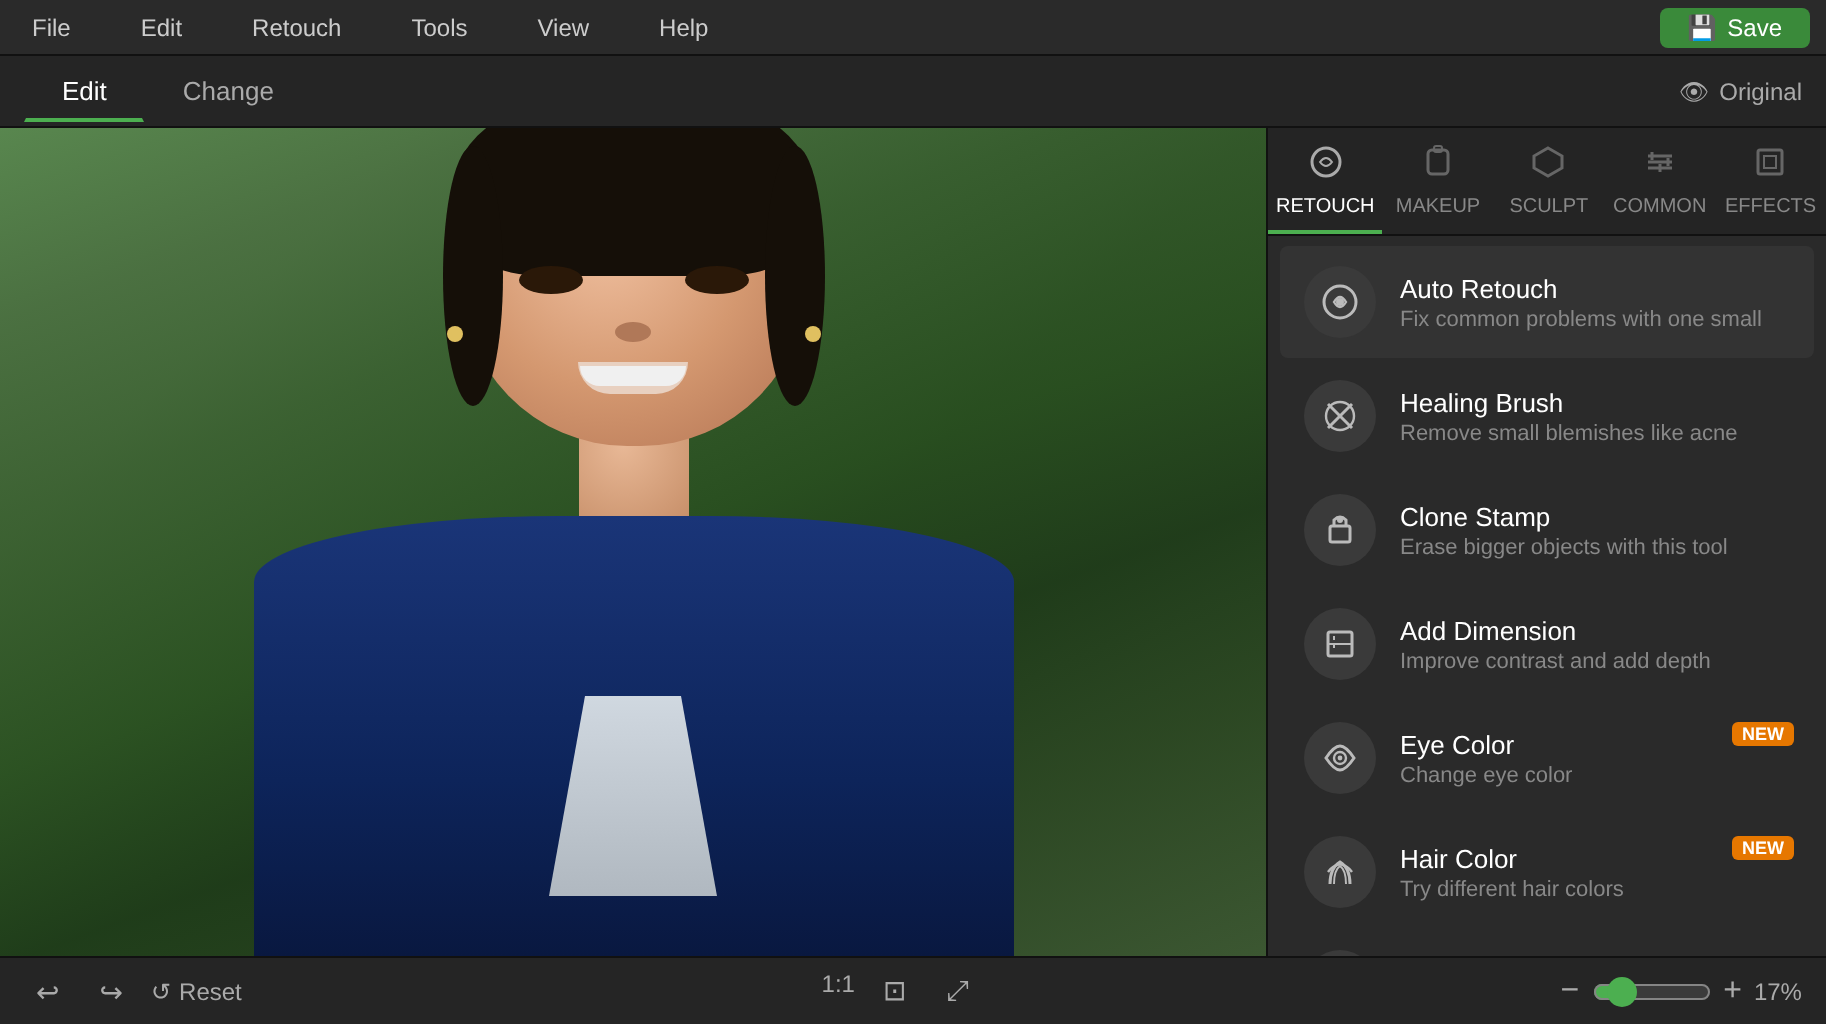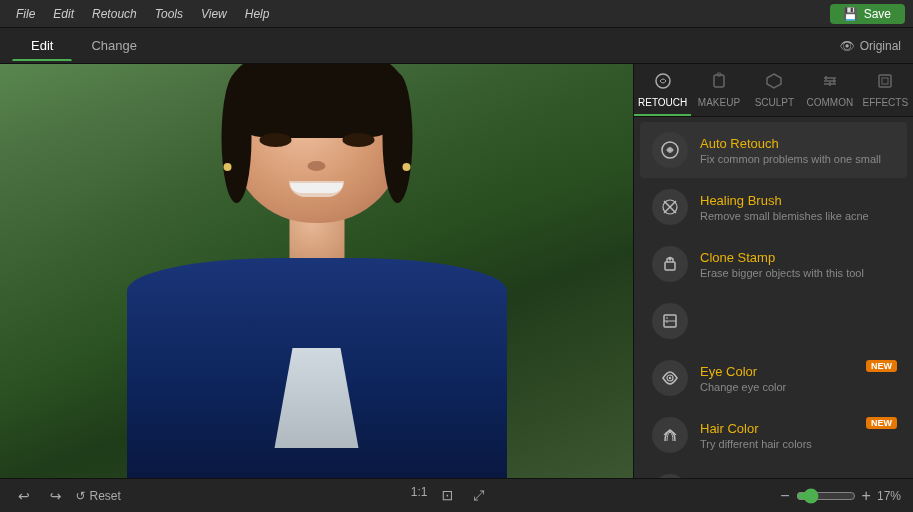--- a/index.html
+++ b/index.html
@@ -18,22 +18,21 @@
       height: 28px;
       background: #2a2a2a;
       display: flex;
       align-items: center;
       padding: 0 8px;
       justify-content: space-between;
       border-bottom: 1px solid #111;
     }
     .menu-items {
       display: flex;
-      gap: 2px;
-      font-style: italic;
+      gap: 19px;
     }
     .menu-item {
       color: #ccc;
       font-size: 12px;
       padding: 2px 8px;
       cursor: pointer;
       border-radius: 3px;
     }
 
     .save-btn {
@@ -221,21 +220,21 @@
       border-radius: 50%;
       display: flex;
       align-items: center;
       justify-content: center;
       color: #bbb;
       font-size: 16px;
       flex-shrink: 0;
     }
     .tool-info { flex: 1; }
     .tool-name {
-      color: #eab308;
+      color: #ffffff;
       font-size: 13px;
       font-weight: 500;
       margin-bottom: 2px;
     }
     .tool-desc {
       color: #888;
       font-size: 11px;
     }
     .badge-new {
       position: absolute;
@@ -419,20 +418,24 @@
         </div>
 
         <div class="tool-item">
           <div class="tool-icon">
             <svg width="20" height="20" viewBox="0 0 20 20" fill="none">
                 <rect x="4" y="4" width="12" height="12" rx="1" stroke="#bbb" stroke-width="1.5" fill="none"></rect>
                 <line x1="4" y1="10" x2="16" y2="10" stroke="#bbb" stroke-width="1"></line>
                 <path d="M7 6 L7 14" stroke="#bbb" stroke-width="1" stroke-dasharray="2 2"></path>
               </svg>
           </div>
+          <div class="tool-info">
+            <div class="tool-name">Add Dimension</div>
+            <div class="tool-desc">Improve contrast and add depth</div>
+          </div>
         </div>
 
         <div class="tool-item">
           <div class="tool-icon">
             <svg width="20" height="20" viewBox="0 0 20 20" fill="none">
                 <path d="M3 10 Q7 4 10 4 Q13 4 17 10 Q13 16 10 16 Q7 16 3 10Z" stroke="#bbb" stroke-width="1.5" fill="none"></path>
                 <circle cx="10" cy="10" r="3" stroke="#bbb" stroke-width="1.2" fill="none"></circle>
                 <circle cx="10" cy="10" r="1.2" fill="#bbb"></circle>
               </svg>
           </div>

